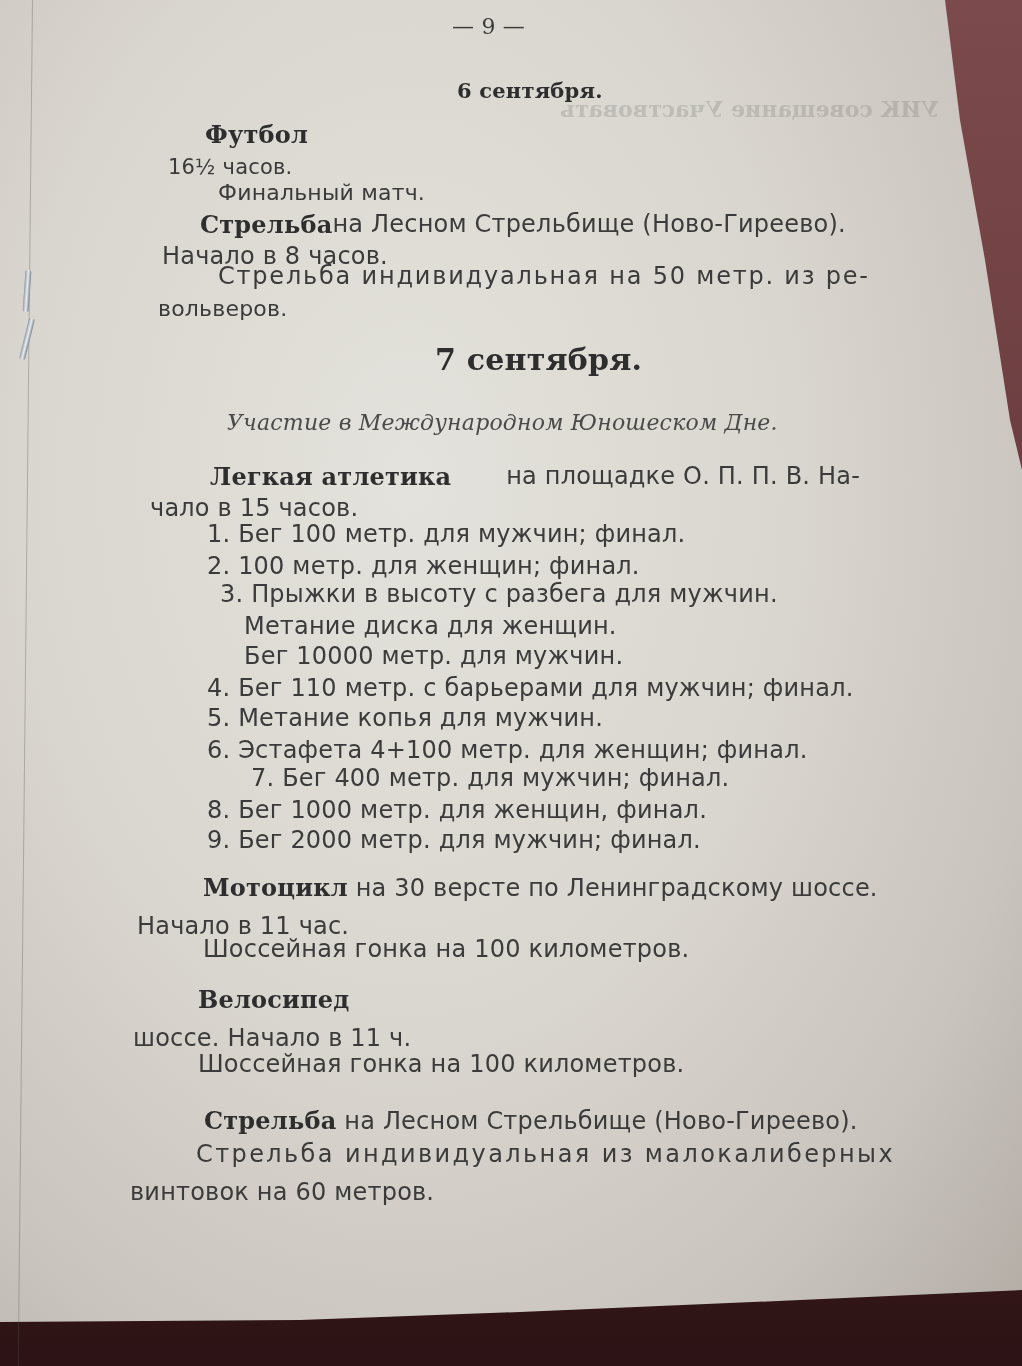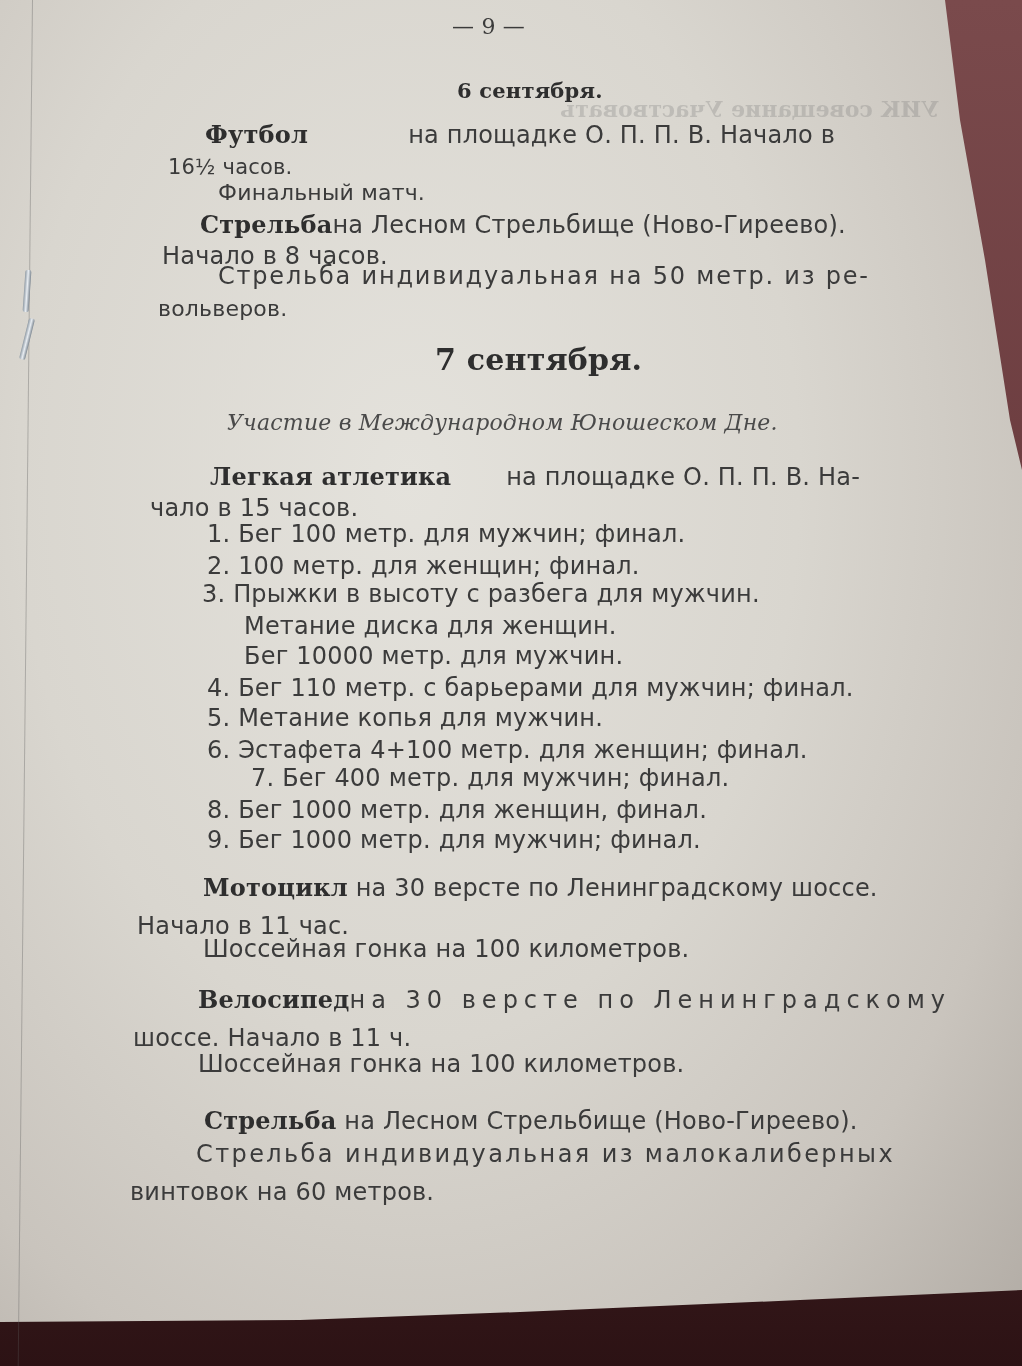--- a/index.html
+++ b/index.html
@@ -27,21 +27,21 @@
     position:absolute; left:24px; width:6px; height:42px;
     background: linear-gradient(90deg,#8f9aa4,#e8edf2,#7d8791);
     border-radius:2px;
   }
   .text {
     position:absolute; color:#3b3b3b; white-space:nowrap;
     font-family:"DejaVu Sans", sans-serif; font-size:24px; letter-spacing:0.2px;
   }
   .bold { font-family:"DejaVu Serif", serif; font-weight:bold; color:#2e2e2e; }
   .italic { font-family:"DejaVu Serif", serif; font-style:italic; color:#4a4a4a; }
-  .justify { display:flex; justify-content:space-between;align-items:flex-end; }
+  .justify { display:flex; justify-content:space-between; }
   .bleed {
     position:absolute; color:rgba(120,120,120,0.28); font-family:"DejaVu Serif", serif;
     font-weight:bold; font-size:22px; transform:scaleX(-1); white-space:nowrap;
   }
 </style>
 </head>
 <body>
 
 <div class="table-bg"></div>
 <div class="page"></div>
@@ -51,21 +51,20 @@
 
 <div class="bleed" style="left:560px; top:96px;">УИК совещание Участвовать</div>
 
 <div class="text" style="left:452px; top:14px; font-size:22px; font-family:'DejaVu Serif',serif;">— 9 —</div>
 
 <div class="text bold" style="left:428px; top:78px; font-size:21px;margin-left:29px;">6 сентября.</div>
 
 <div class="text" style="left:205px; top:120px; width:630px;">
   <div class="justify">
     <span class="bold">Футбол</span>
-    <span>на площадке О. П. П. В. Начало в</span>
   </div>
 </div>
 <div class="text" style="left:168px; top:155px; font-size:21px;">16½ часов.</div>
 <div class="text" style="left:218px; top:180px; font-size:22px;">Финальный матч.</div>
 
 <div class="text" style="left:200px; top:210px; width:640px;">
   <div class="justify">
     <span class="bold">Стрельба</span>
     <span>на Лесном Стрельбище (Ново-Гиреево).</span>
   </div>
@@ -80,41 +79,40 @@
 <div class="text" style="left:210px; top:462px; width:650px;">
   <div class="justify">
     <span class="bold">Легкая атлетика</span>
     <span>на площадке О. П. П. В. На-</span>
   </div>
 </div>
 <div class="text" style="left:150px; top:494px;">чало в 15 часов.</div>
 
 <div class="text" style="left:207px; top:520px;">1. Бег 100 метр. для мужчин; финал.</div>
 <div class="text" style="left:207px; top:552px;">2. 100 метр. для женщин; финал.</div>
-<div class="text" style="left:202px; top:580px;">3. Прыжки в высоту с разбега для мужчин.</div>
+<div class="text" style="left:220px; top:580px;">3. Прыжки в высоту с разбега для мужчин.</div>
 <div class="text" style="left:244px; top:612px;">Метание диска для женщин.</div>
 <div class="text" style="left:244px; top:642px;">Бег 10000 метр. для мужчин.</div>
 <div class="text" style="left:207px; top:674px;">4. Бег 110 метр. с барьерами для мужчин; финал.</div>
 <div class="text" style="left:207px; top:704px;">5. Метание копья для мужчин.</div>
 <div class="text" style="left:207px; top:736px;">6. Эстафета 4+100 метр. для женщин; финал.</div>
 <div class="text" style="left:207px; top:764px;margin-left:44px;">7. Бег 400 метр. для мужчин; финал.</div>
 <div class="text" style="left:207px; top:796px;">8. Бег 1000 метр. для женщин, финал.</div>
-<div class="text" style="left:207px; top:826px;">9. Бег 1000 метр. для мужчин; финал.</div>
+<div class="text" style="left:207px; top:826px;">9. Бег 2000 метр. для мужчин; финал.</div>
 
 <div class="text" style="left:203px; top:873px;">
   <span class="bold">Мотоцикл</span>
   <span>на 30 версте по Ленинградскому шоссе.</span>
 </div>
 <div class="text" style="left:137px; top:912px;">Начало в 11 час.</div>
 <div class="text" style="left:203px; top:935px;">Шоссейная гонка на 100 километров.</div>
 
 <div class="text" style="left:198px; top:985px; width:725px;">
   <div class="justify">
     <span class="bold">Велосипед</span>
-    <span style="letter-spacing:6px;">на 30 версте по Ленинградскому</span>
   </div>
 </div>
 <div class="text" style="left:133px; top:1024px;">шоссе. Начало в 11 ч.</div>
 <div class="text" style="left:198px; top:1050px;">Шоссейная гонка на 100 километров.</div>
 
 <div class="text" style="left:204px; top:1106px;">
   <span class="bold">Стрельба</span>
   <span>на Лесном Стрельбище (Ново-Гиреево).</span>
 </div>
 <div class="text" style="left:196px; top:1140px; letter-spacing:2.4px;">Стрельба индивидуальная из малокалиберных</div>

